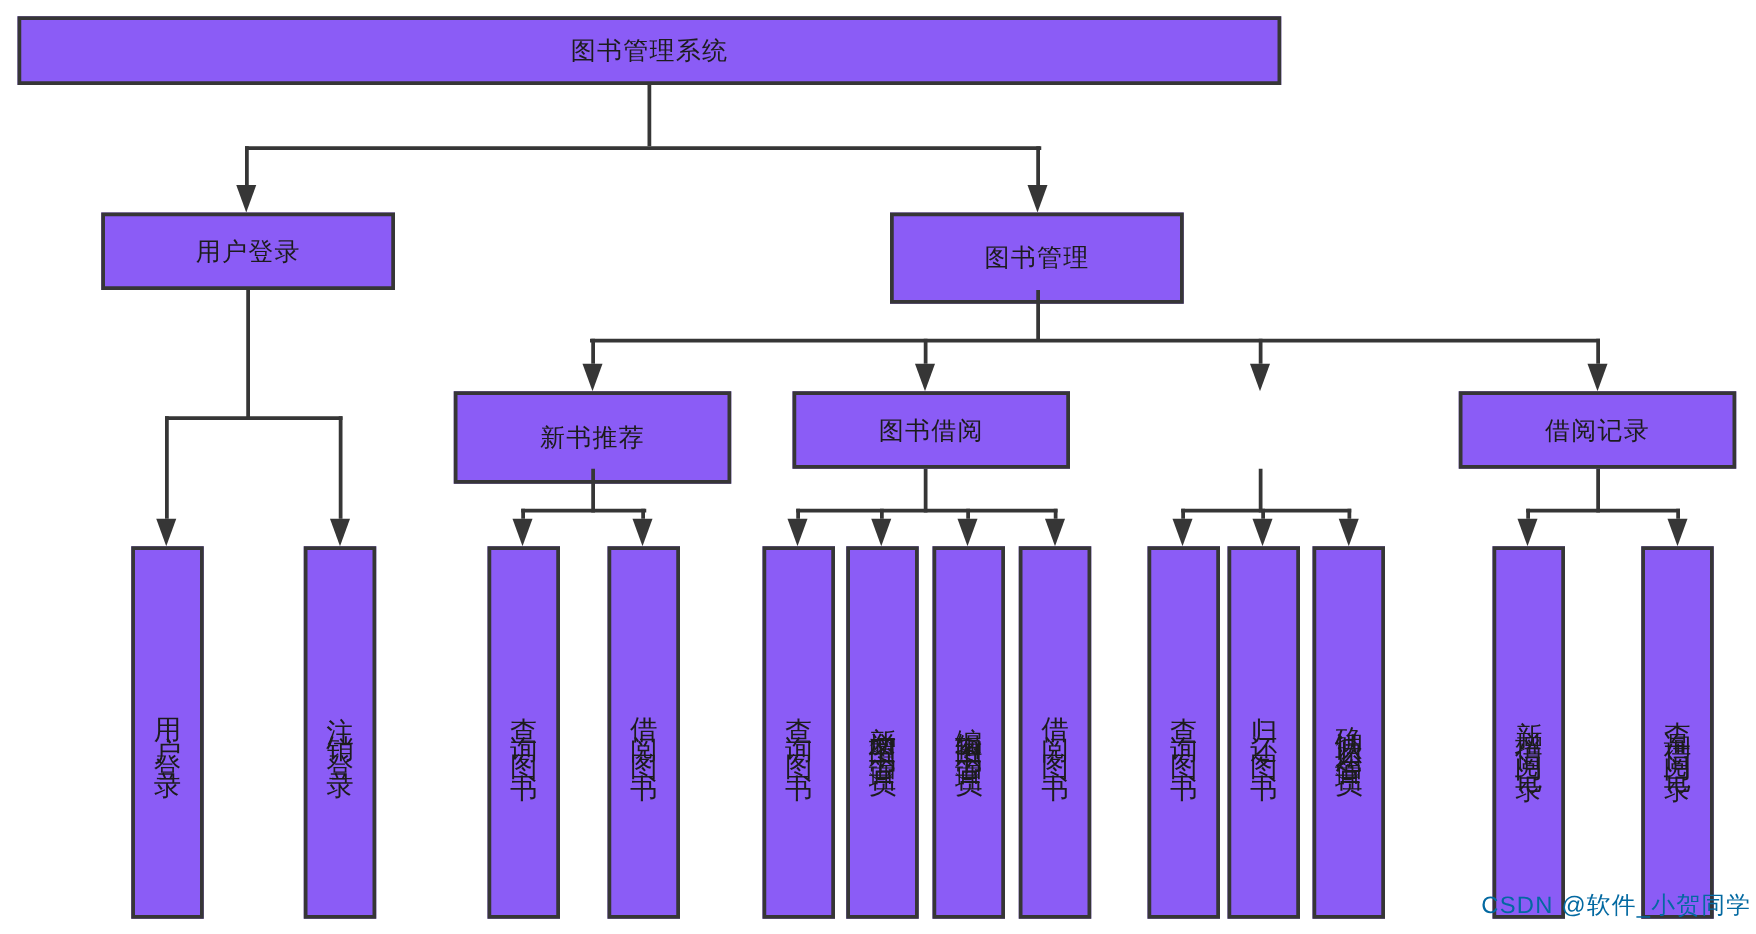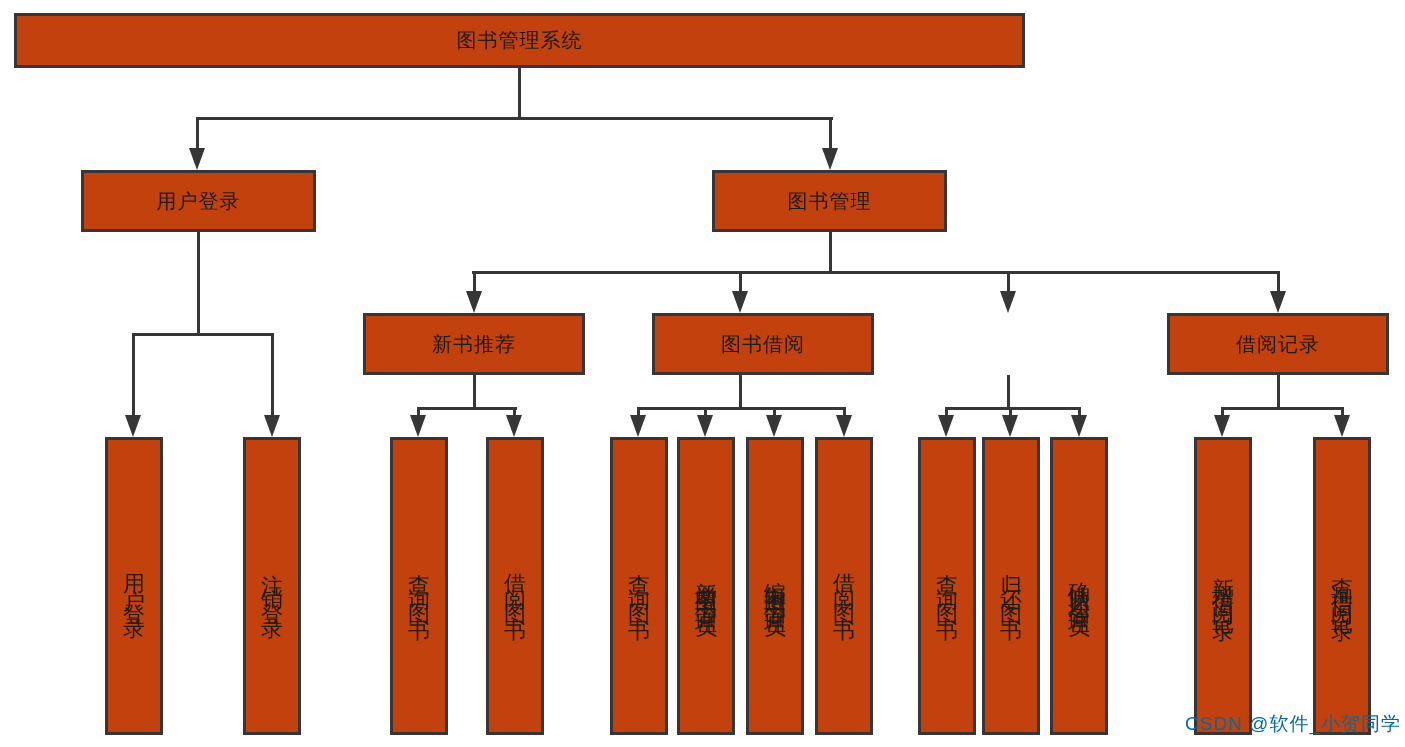--- a/index.html
+++ b/index.html
@@ -6,21 +6,21 @@
   .stage{
     position:relative;
     width:1405px;height:747px;
     background:#ffffff;
     font-family:"Liberation Sans","DejaVu Sans",sans-serif;
     overflow:hidden;
   }
   .box{
     position:absolute;
     box-sizing:border-box;
-    background:#c2410c;
+    background:#8b5cf6;
     border:3px solid #363636;
     display:flex;
     align-items:center;
     justify-content:center;
     font-size:20px;
     color:#1c1c1c;
     letter-spacing:1px;
   }
   .tall{
     writing-mode:vertical-rl;
@@ -54,42 +54,42 @@
   <div class="box" style="left:14px;top:13px;width:1011px;height:55px;">图书管理系统</div>
 
   <div class="vl" style="left:518px;top:68px;height:49px;"></div>
   <div class="hl" style="left:196px;top:117px;width:637px;"></div>
   <div class="vl" style="left:196px;top:117px;height:33px;"></div>
   <div class="arr" style="left:189px;top:148px;"></div>
   <div class="vl" style="left:829px;top:117px;height:33px;"></div>
   <div class="arr" style="left:822px;top:148px;"></div>
 
   <div class="box" style="left:81px;top:170px;width:235px;height:62px;">用户登录</div>
-  <div class="box" style="left:712px;top:170px;width:235px;height:62px;">图书管理</div>
+  <div class="box" style="left:712px;top:170px;width:235px;height:73px;">图书管理</div>
 
   <div class="vl" style="left:197px;top:232px;height:104px;"></div>
   <div class="hl" style="left:132px;top:333px;width:142px;"></div>
   <div class="vl" style="left:132px;top:333px;height:82px;"></div>
   <div class="arr" style="left:125px;top:415px;"></div>
   <div class="vl" style="left:271px;top:333px;height:82px;"></div>
   <div class="arr" style="left:264px;top:415px;"></div>
 
   <div class="vl" style="left:829px;top:232px;height:41px;"></div>
   <div class="hl" style="left:472px;top:271px;width:808px;"></div>
   <div class="vl" style="left:473px;top:271px;height:20px;"></div>
   <div class="arr" style="left:466px;top:291px;"></div>
   <div class="vl" style="left:739px;top:271px;height:20px;"></div>
   <div class="arr" style="left:732px;top:291px;"></div>
   <div class="vl" style="left:1007px;top:271px;height:20px;"></div>
   <div class="arr" style="left:1000px;top:291px;"></div>
   <div class="vl" style="left:1277px;top:271px;height:20px;"></div>
   <div class="arr" style="left:1270px;top:291px;"></div>
 
-  <div class="box" style="left:363px;top:313px;width:222px;height:62px;">新书推荐</div>
-  <div class="box" style="left:652px;top:313px;width:222px;height:62px;">图书借阅</div>
+  <div class="box" style="left:363px;top:313px;width:222px;height:74px;">新书推荐</div>
+  <div class="box" style="left:634px;top:313px;width:222px;height:62px;">图书借阅</div>
   <div class="box" style="left:1167px;top:313px;width:222px;height:62px;">借阅记录</div>
 
   <div class="vl" style="left:473px;top:375px;height:35px;"></div>
   <div class="hl" style="left:417px;top:407px;width:100px;"></div>
   <div class="vl" style="left:417px;top:407px;height:8px;"></div>
   <div class="arr" style="left:410px;top:415px;"></div>
   <div class="vl" style="left:513px;top:407px;height:8px;"></div>
   <div class="arr" style="left:506px;top:415px;"></div>
 
   <div class="vl" style="left:739px;top:375px;height:35px;"></div>

